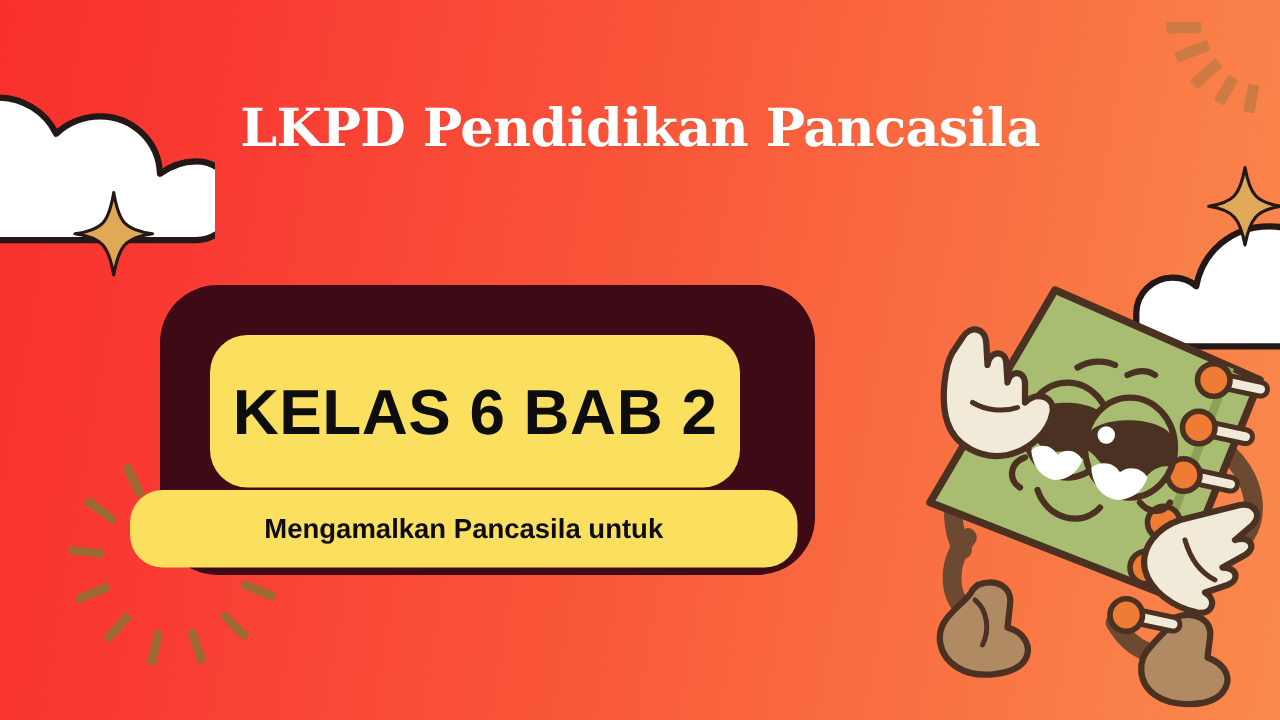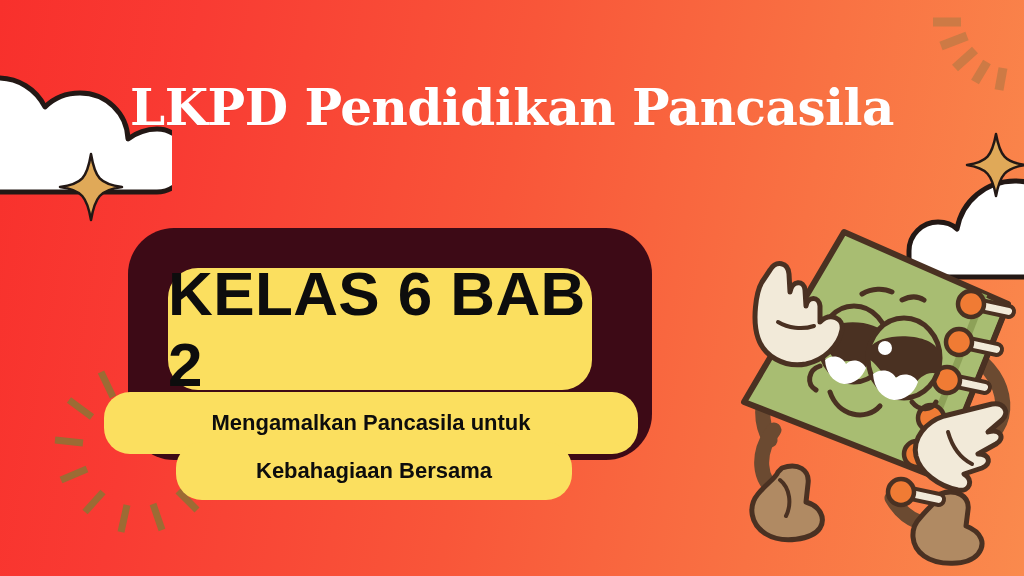--- a/index.html
+++ b/index.html
@@ -31,38 +31,38 @@
     position:absolute;left:128px;top:228px;width:524px;height:232px;
     background:#3d0a16;border-radius:46px;
   }
   #yellow-card{
     position:absolute;left:168px;top:268px;width:424px;height:122px;
     background:#fbdf5f;border-radius:30px;
   }
   #kelas-text{
     position:absolute;left:168px;top:268px;width:424px;height:122px;
     display:flex;align-items:center;justify-content:center;
-    font-size:62px;font-weight:bold;letter-spacing:0.4px;color:#0d0d0d;
+    font-size:51px;font-weight:bold;letter-spacing:0.4px;color:#0d0d0d;
     font-family:"Liberation Sans", sans-serif;
   }
 
   .sub-band{
     position:absolute;background:#fbdf5f;border-radius:26px;
     display:flex;align-items:center;justify-content:center;
     color:#0d0d0d;font-weight:bold;font-size:22px;
     font-family:"Liberation Sans", sans-serif;white-space:nowrap;
   }
   #sub-band-1{left:104px;top:392px;width:534px;height:62px;}
   #sub-band-2{left:176px;top:442px;width:396px;height:58px;}
 
   
   #title{
     position:absolute;left:0;top:78px;width:1024px;text-align:center;
     font-family:"DejaVu Serif", serif;
-    font-size:50px;font-weight:bold;color:#ffffff;letter-spacing:-0.5px;
+    font-size:42px;font-weight:bold;color:#ffffff;letter-spacing:-0.5px;
     text-shadow:0 1px 0 rgba(0,0,0,0.04);
   }
 
   
   #mascot{position:absolute;left:726px;top:226px;}
 </style>
 </head>
 <body>
 
 <div id="poster">
@@ -116,21 +116,20 @@
     </g>
   </svg>
 
   <div id="title">LKPD Pendidikan Pancasila</div>
 
   <div id="maroon-card"></div>
   <div id="yellow-card"></div>
   <div id="kelas-text">KELAS 6 BAB 2</div>
 
   <div class="sub-band" id="sub-band-1">Mengamalkan Pancasila untuk</div>
-  <div class="sub-band" id="sub-band-2">Kebahagiaan Bersama</div>
 
   <svg id="mascot" width="298" height="340" viewBox="0 0 298 340">
 
     <path d="M66 128 C36 150 30 190 44 214" fill="none" stroke="#6b4a31" stroke-width="15" stroke-linecap="round"></path>
 
     <path d="M244 128 C284 150 290 206 248 218" fill="none" stroke="#6b4a31" stroke-width="15" stroke-linecap="round"></path>
 
     <path d="M48 204 C30 226 32 256 52 266" fill="none" stroke="#6b4a31" stroke-width="15" stroke-linecap="round"></path>
 
     <path d="M166 272 C180 296 204 304 216 292" fill="none" stroke="#6b4a31" stroke-width="15" stroke-linecap="round"></path>

